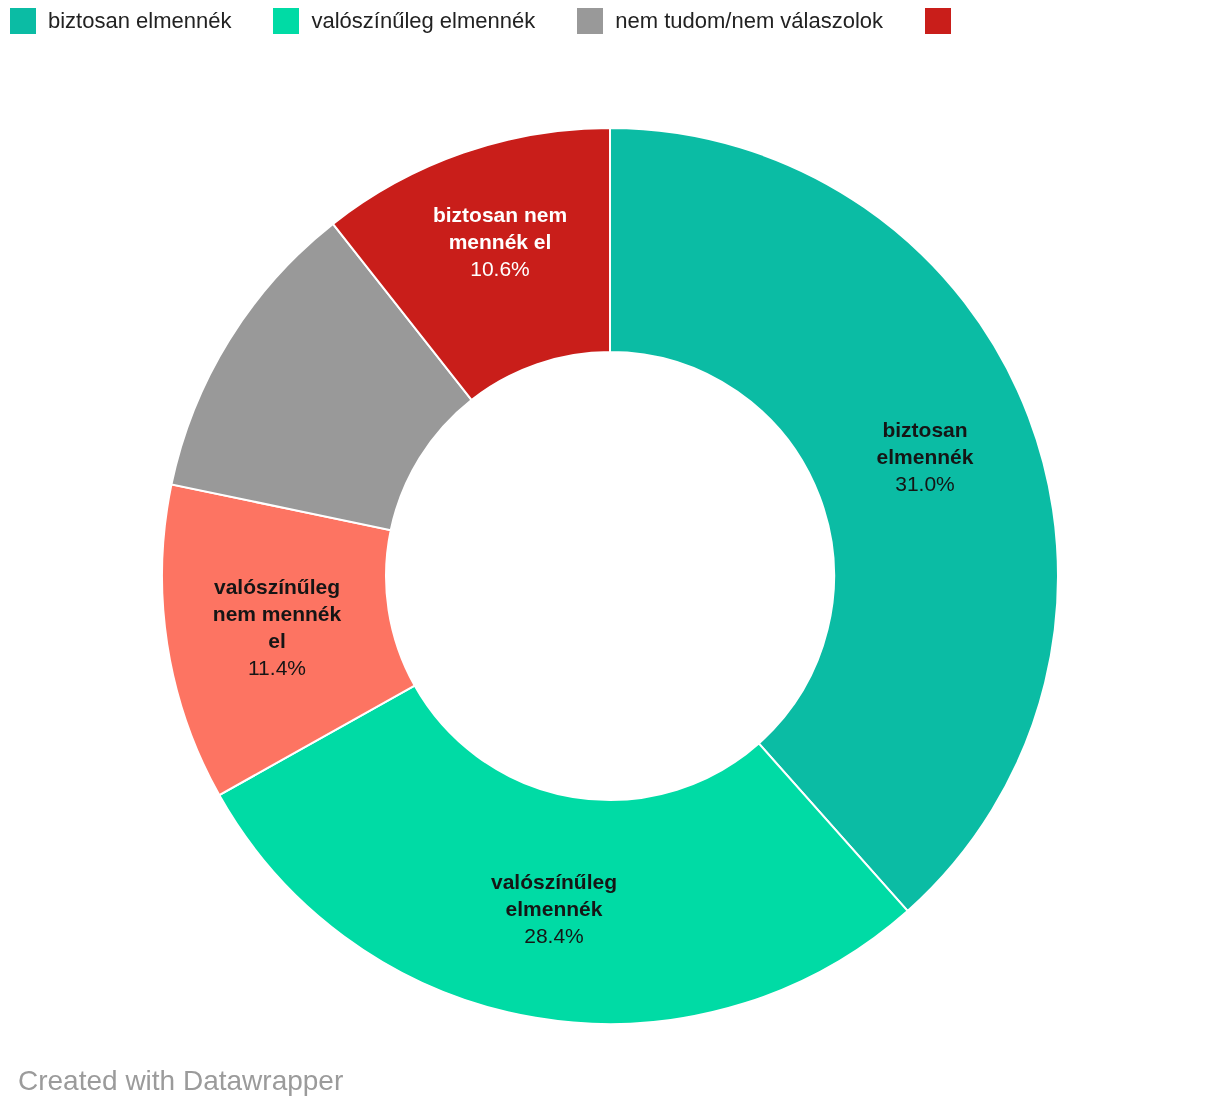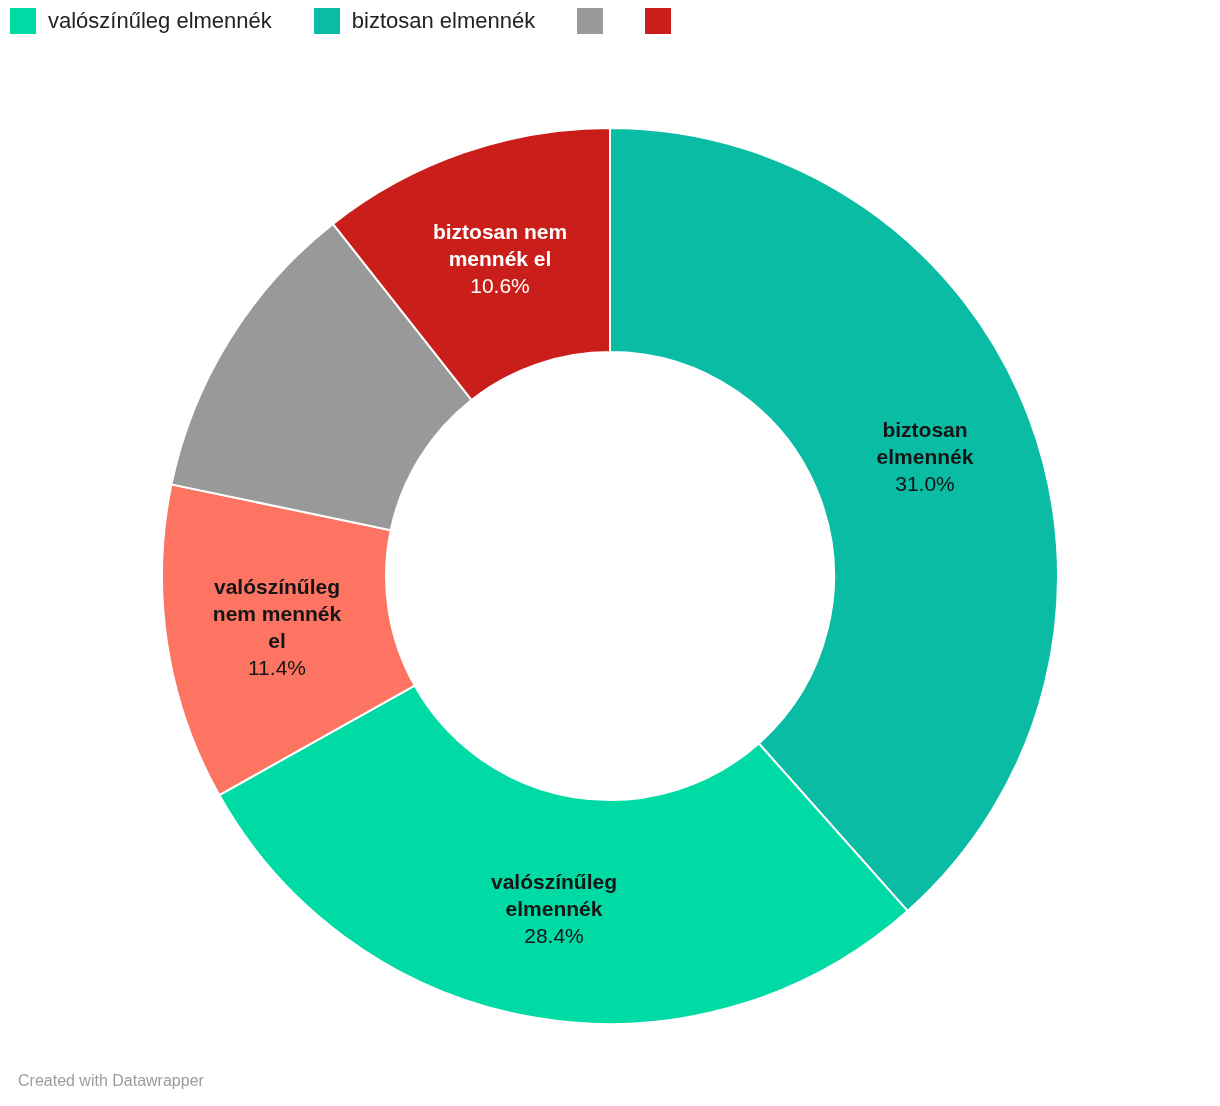--- a/index.html
+++ b/index.html
@@ -72,41 +72,42 @@
   .slice-label .value-line {
     display: block;
     font-weight: normal;
     white-space: nowrap;
   }
   
   #footer-credit {
     position: absolute;
     left: 18px;
     top: 1068px;
-    font-size: 16px;
+    font-size: 28px;
     line-height: 26px;
     color: #9b9b9b;
   }
 </style>
 </head>
 <body>
 
 <div id="page">
 
   <div id="legend">
       <div class="legend-item">
+        <span class="legend-swatch" style="background: rgb(11, 188, 164);"></span>
+        <span class="legend-label">biztosan elmennék</span>
+      </div>
+      <div class="legend-item">
         <span class="legend-swatch" style="background: rgb(0, 219, 165);"></span>
         <span class="legend-label">valószínűleg elmennék</span>
       </div>
       <div class="legend-item">
-        <span class="legend-swatch" style="background: rgb(11, 188, 164);"></span>
-        <span class="legend-label">biztosan elmennék</span>
-      </div>
-      <div class="legend-item">
         <span class="legend-swatch" style="background: rgb(153, 153, 153);"></span>
+        <span class="legend-label">nem tudom/nem válaszolok</span>
       </div>
       <div class="legend-item">
         <span class="legend-swatch" style="background: rgb(201, 30, 26);"></span>
       </div>
     </div>
 
   <svg id="donut-svg" width="1220" height="1106" viewBox="0 0 1220 1106">
       <path d="M 610.00 128.00 A 448 448 0 0 1 907.57 910.90 L 758.78 743.45 A 224 224 0 0 0 610.00 352.00 Z" fill="#0bbca4" stroke="#ffffff" stroke-width="2"></path>
       <path d="M 907.57 910.90 A 448 448 0 0 1 219.23 795.10 L 414.62 685.55 A 224 224 0 0 0 758.78 743.45 Z" fill="#00dba5" stroke="#ffffff" stroke-width="2"></path>
       <path d="M 219.23 795.10 A 448 448 0 0 1 171.47 484.37 L 390.74 530.19 A 224 224 0 0 0 414.62 685.55 Z" fill="#fd7462" stroke="#ffffff" stroke-width="2"></path>
@@ -124,21 +125,21 @@
         <span class="name-line">valószínűleg</span>
         <span class="name-line">elmennék</span>
         <span class="value-line">28.4%</span>
       </div>
       <div class="slice-label" style="left: 277px; top: 627px; color: rgb(21, 21, 21);">
         <span class="name-line">valószínűleg</span>
         <span class="name-line">nem mennék</span>
         <span class="name-line">el</span>
         <span class="value-line">11.4%</span>
       </div>
-      <div class="slice-label" style="left: 500px; top: 258px; color: rgb(255, 255, 255);">
+      <div class="slice-label" style="left: 500px; top: 241px; color: rgb(255, 255, 255);">
         <span class="name-line">biztosan nem</span>
         <span class="name-line">mennék el</span>
         <span class="value-line">10.6%</span>
       </div>
     </div>
 
   <div id="footer-credit">Created with Datawrapper</div>
 
 </div>
 

